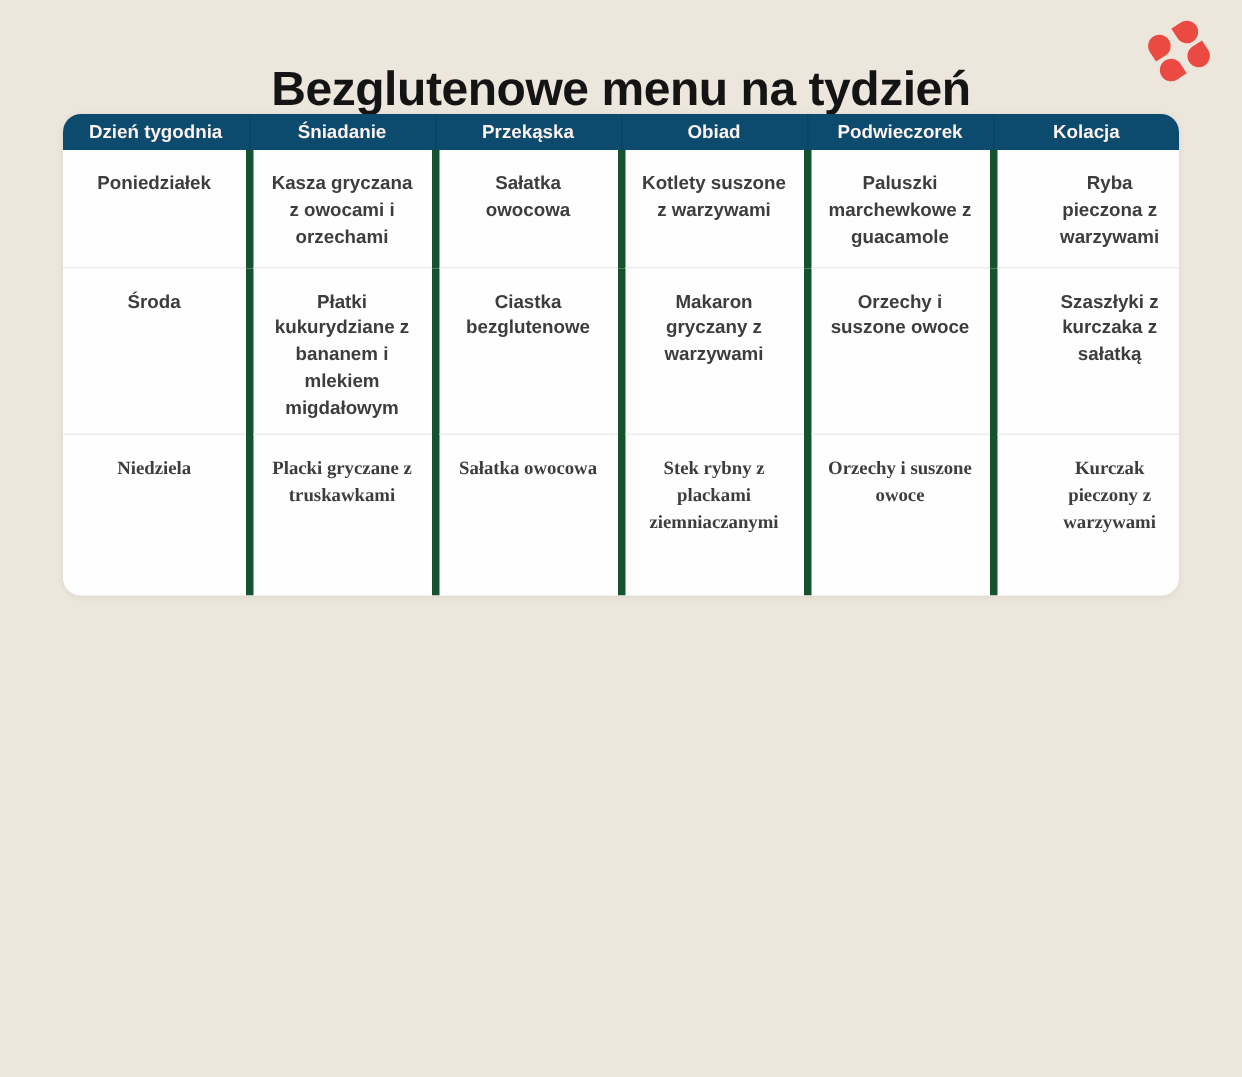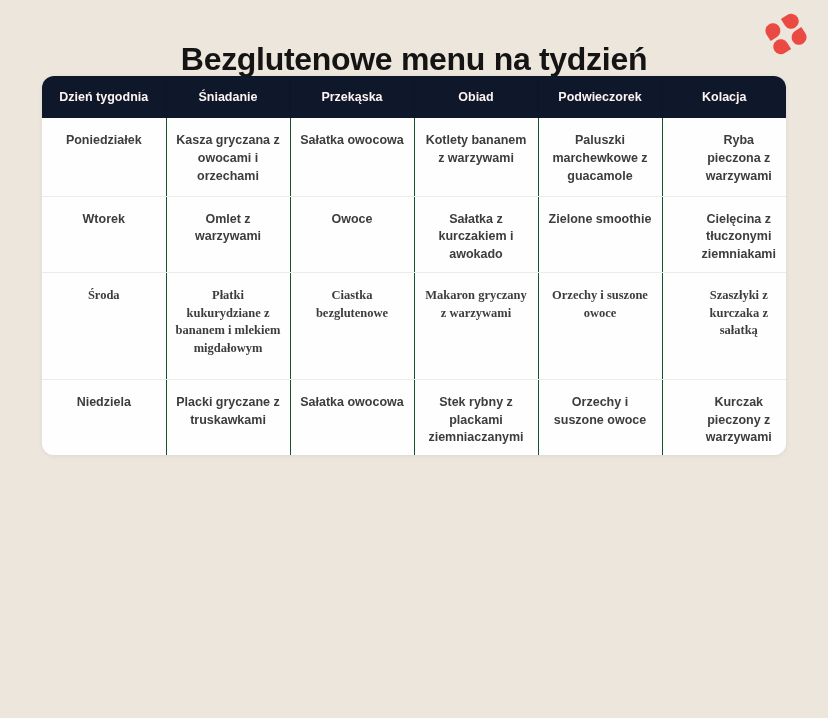--- a/index.html
+++ b/index.html
@@ -55,41 +55,41 @@
     overflow: hidden;
     background: #ffffff;
     box-shadow: 0 1px 4px rgba(90, 75, 60, 0.10);
   }
   table.menu {
     width: 100%;
     border-collapse: collapse;
     table-layout: fixed;
   }
   table.menu th {
-    background: #0f172a;
+    background: #0c4a6e;
     color: #fdf3f0;
     font-size: 12.5px;
     font-weight: 700;
-    height: 42px;
+    height: 24px;
     vertical-align: middle;
     text-align: center;
     border-right: 1px solid rgba(0,0,0,0.10);
     padding: 0 4px;
   }
   table.menu th:last-child { border-right: none; }
   table.menu td {
     background: #fefefe;
     color: #3d3d3d;
     font-size: 12.5px;
     font-weight: 700;
     line-height: 1.42;
     text-align: center;
     vertical-align: top;
     padding: 14px 9px 8px 9px;
-    border-right: 1px solid #14532d;
+    border-right: 5px solid #14532d;
     border-bottom: 1px solid #ececec;
     box-sizing: border-box;
   }
   table.menu td:last-child { border-right: none; padding-left: 38px; }
   table.menu tbody tr:last-child td { border-bottom: none; }
   table.menu tbody tr:nth-child(1) td { height: 78px; }
   table.menu tbody tr:nth-child(2) td { height: 75px; }
   table.menu tbody tr:nth-child(3) td { height: 107px; font-family: Liberation Serif, serif; }
   table.menu tbody tr:nth-child(4) td { height: 75px; }
   table.menu tbody tr:nth-child(5) td { height: 75px; }
@@ -120,31 +120,23 @@
           <th>Obiad</th>
           <th>Podwieczorek</th>
           <th>Kolacja</th>
         </tr>
       </thead>
       <tbody id="menu-body">
           <tr>
             <td>Poniedziałek</td>
             <td>Kasza gryczana z owocami i orzechami</td>
             <td>Sałatka owocowa</td>
-            <td>Kotlety bananem z warzywami</td>
+            <td>Kotlety suszone z warzywami</td>
             <td>Paluszki marchewkowe z guacamole</td>
             <td>Ryba pieczona z warzywami</td>
-          </tr>
-          <tr>
-            <td>Wtorek</td>
-            <td>Omlet z warzywami</td>
-            <td>Owoce</td>
-            <td>Sałatka z kurczakiem i awokado</td>
-            <td>Zielone smoothie</td>
-            <td>Cielęcina z tłuczonymi ziemniakami</td>
           </tr>
           <tr>
             <td>Środa</td>
             <td>Płatki kukurydziane z bananem i mlekiem migdałowym</td>
             <td>Ciastka bezglutenowe</td>
             <td>Makaron gryczany z warzywami</td>
             <td>Orzechy i suszone owoce</td>
             <td>Szaszłyki z kurczaka z sałatką</td>
           </tr>
           <tr>

